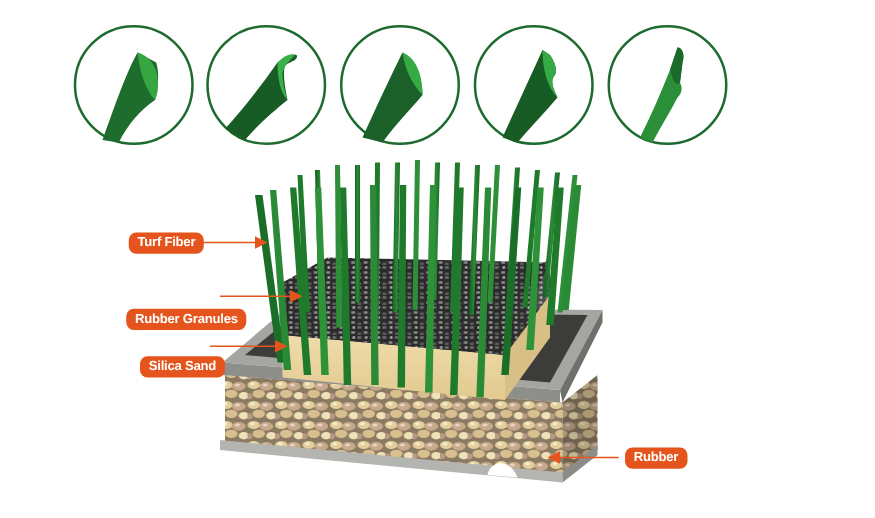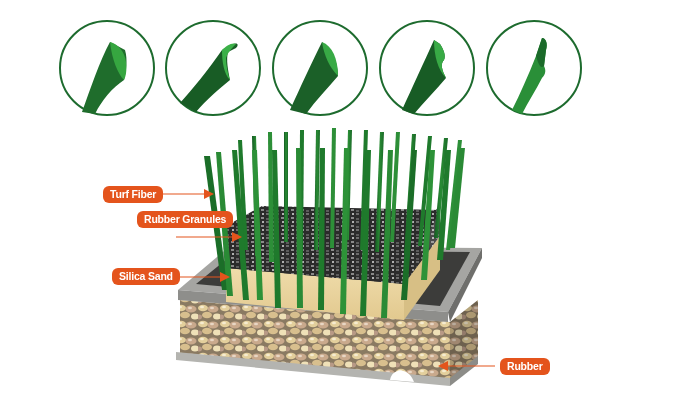--- a/index.html
+++ b/index.html
@@ -151,17 +151,17 @@
       <line x1="176" y1="237" x2="238" y2="237"></line>
       <polygon points="232,232 242,237 232,242" stroke="none"></polygon>
       <line x1="168" y1="277" x2="226" y2="277"></line>
       <polygon points="220,272 230,277 220,282" stroke="none"></polygon>
       <line x1="495" y1="366" x2="442" y2="366"></line>
       <polygon points="448,361 438,366 448,371" stroke="none"></polygon>
     </g>
   </svg>
 
   <div class="label" style="left:103px; top:186px;">Turf Fiber</div>
-  <div class="label" style="left:101px; top:211px;margin-left:36px;">Rubber Granules</div>
-  <div class="label" style="left:112px; top:268px;">Silica Sand</div>
+  <div class="label" style="left:101px; top:247px;">Rubber Granules</div>
+  <div class="label" style="left:112px; top:285px;">Silica Sand</div>
   <div class="label" style="left:500px; top:358px;">Rubber</div>
 
 </div>
 
 </body></html>

